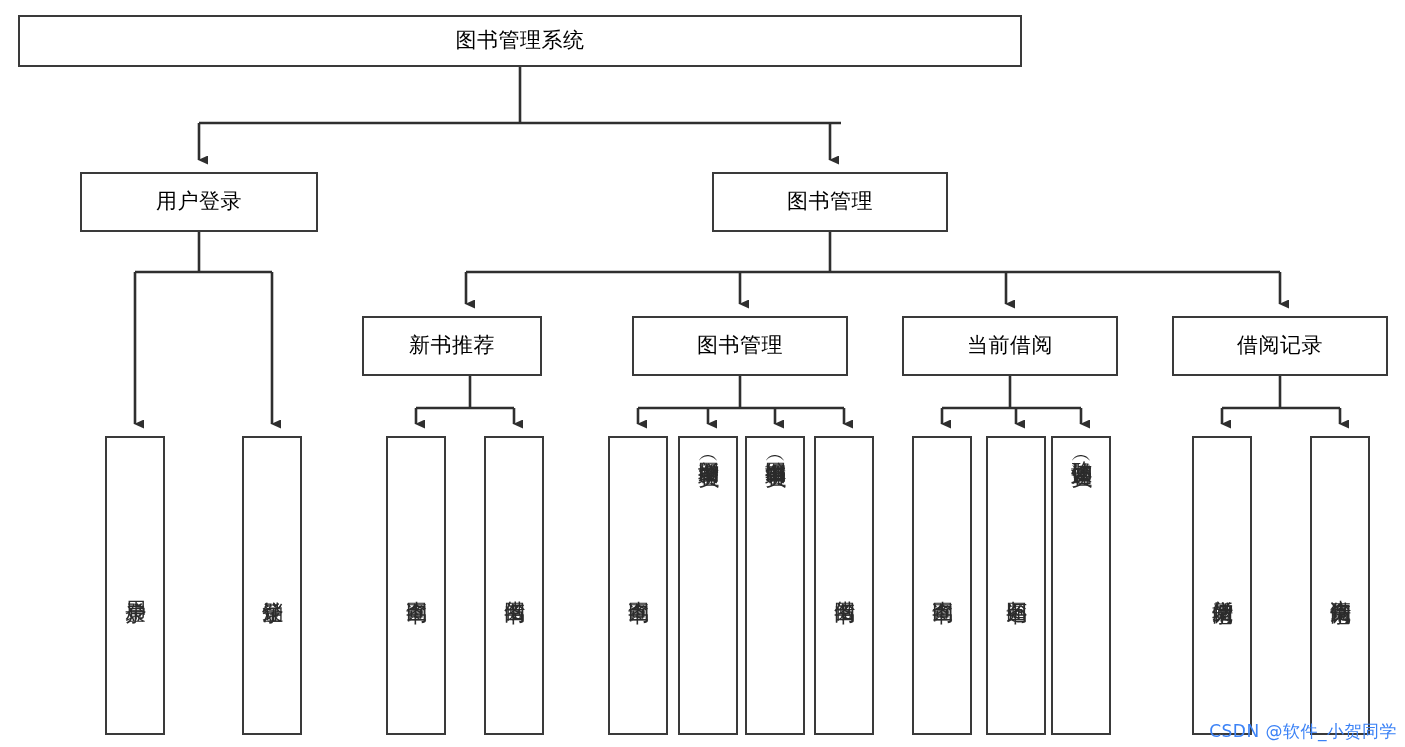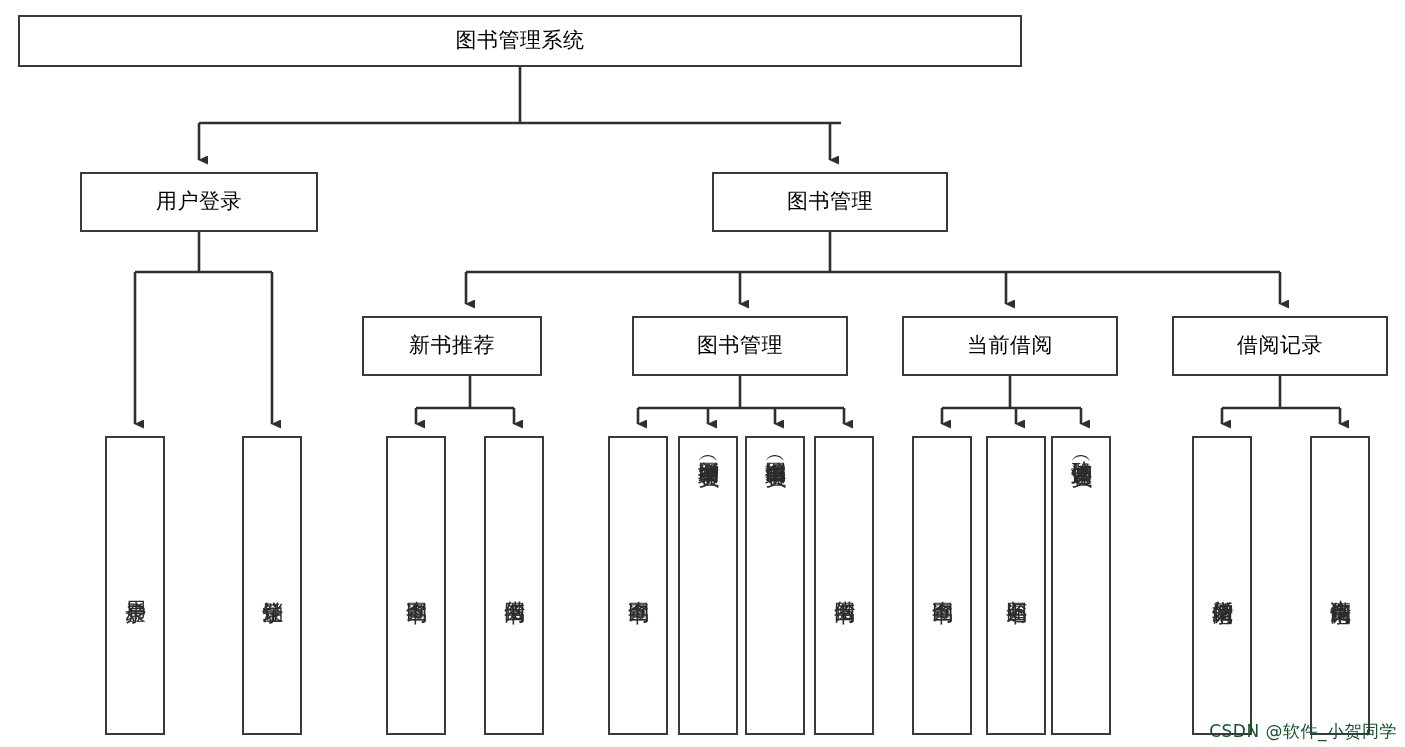--- a/index.html
+++ b/index.html
@@ -59,21 +59,21 @@
   }
   .leaf-box.center-v {
     align-items: center;
     padding-top: 0;
   }
   #watermark {
     position: absolute;
     right: 8px;
     bottom: 4px;
     font-size: 17px;
-    color: #14532d;
+    color: #3b82f6;
     letter-spacing: 0.5px;
     white-space: nowrap;
     pointer-events: none;
   }
 </style>
 </head>
 <body>
 
 <div id="diagram-root">
 

